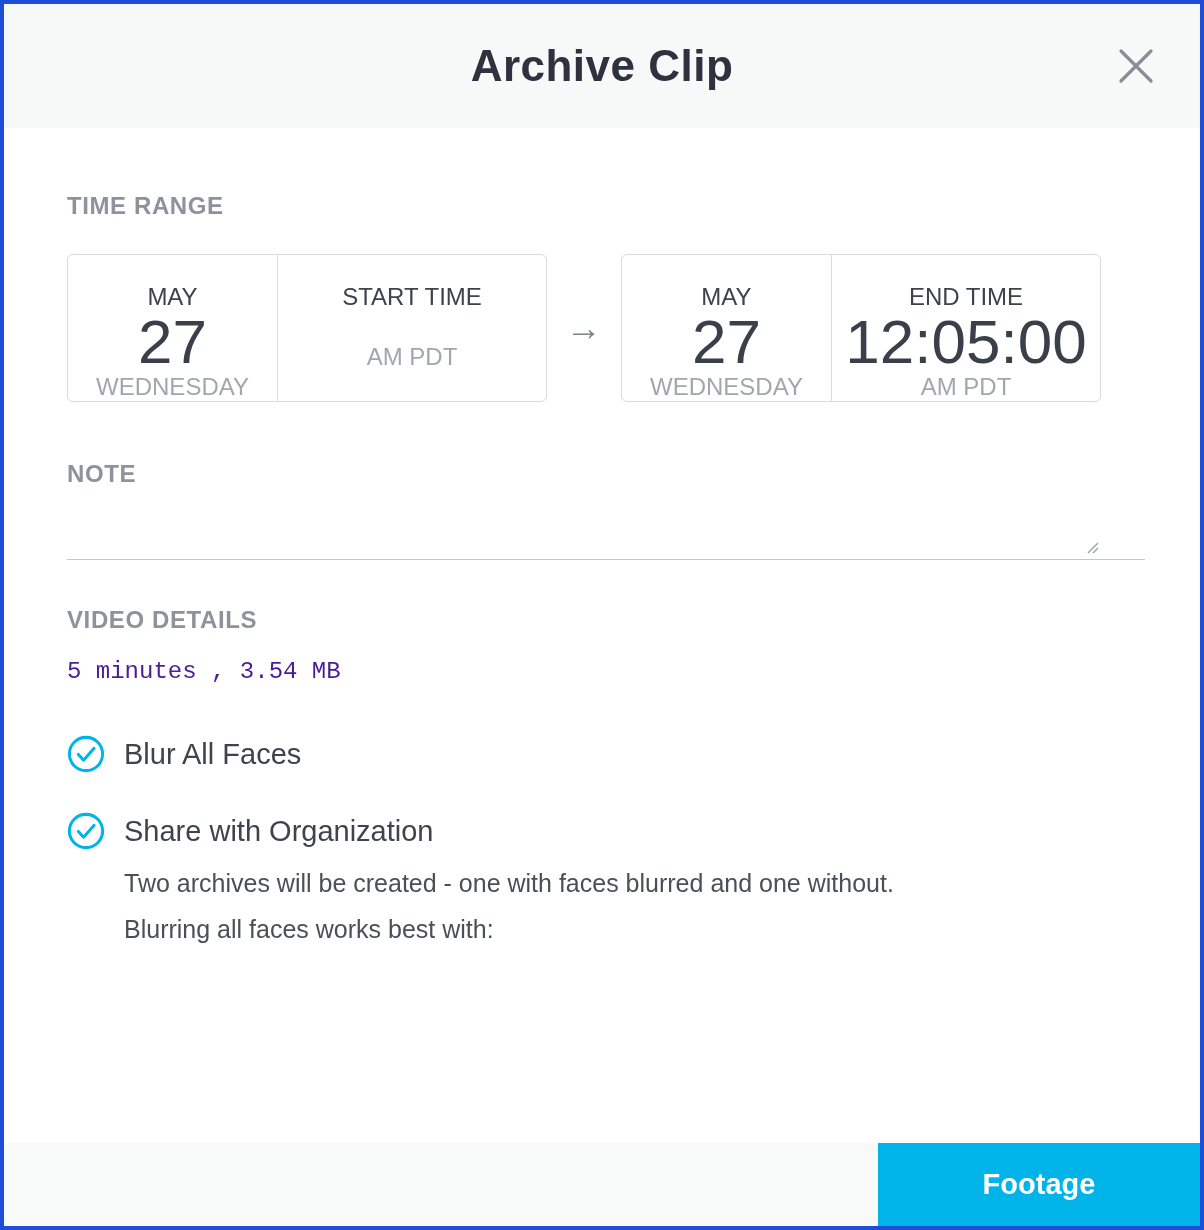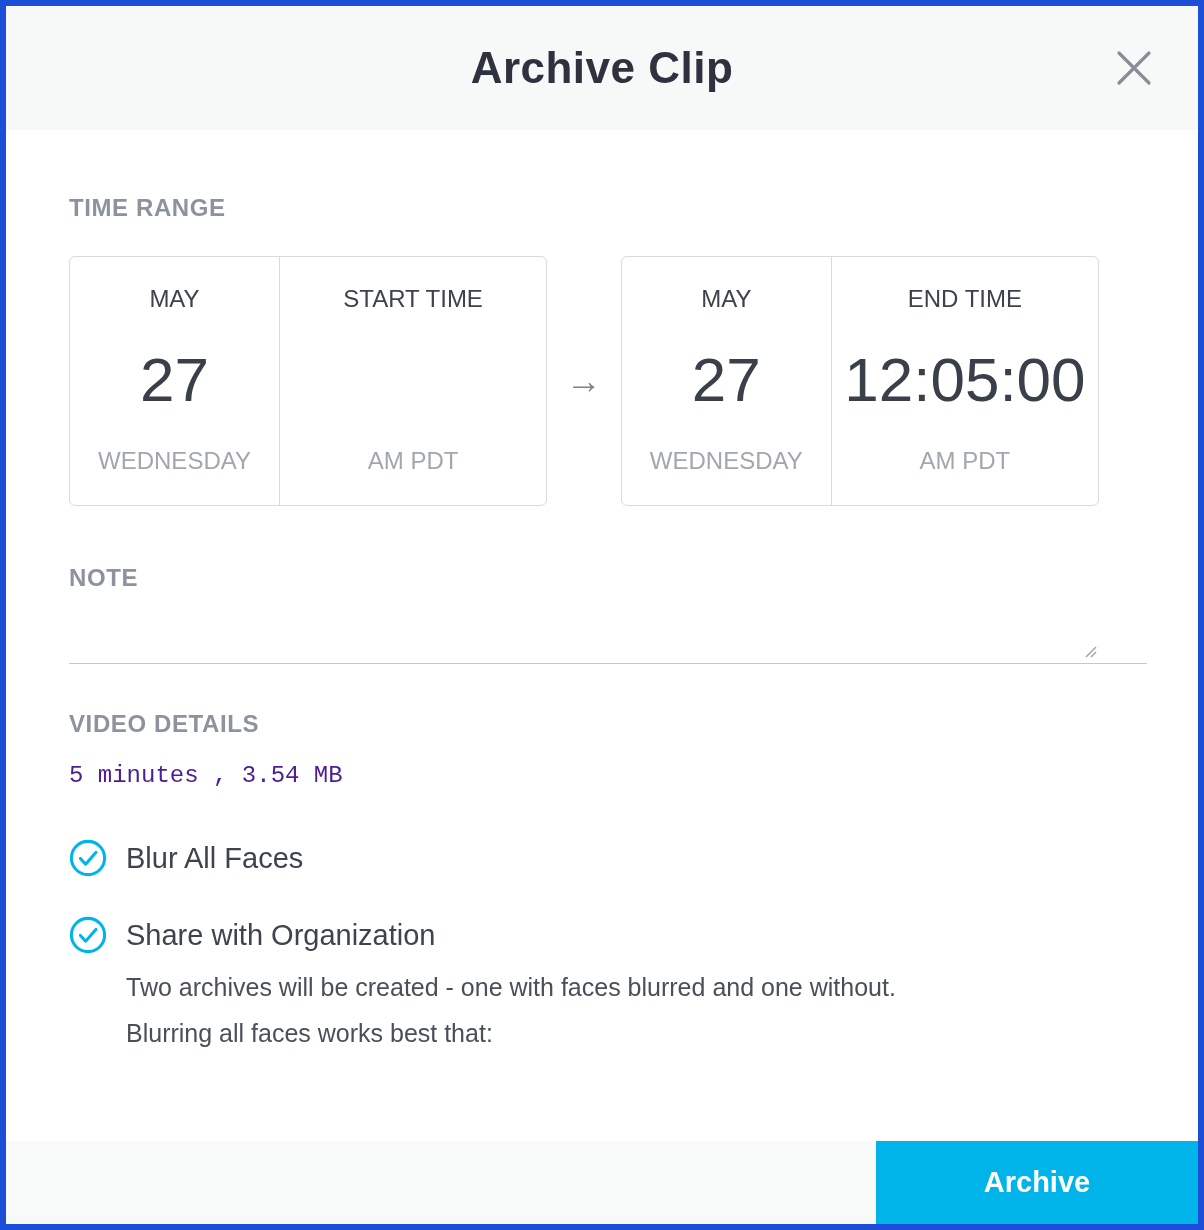--- a/index.html
+++ b/index.html
@@ -1,21 +1,21 @@
 <!DOCTYPE html>
 <html><head>
 <meta charset="utf-8">
 <style>
   * { box-sizing: border-box; margin: 0; padding: 0; }
   html, body { background: #2a2d34; }
   body { font-family: "Liberation Sans", sans-serif; }
 
   .page {
     width: 1204px; height: 1230px;
-    border: 6px solid #1d4ed8;
+    border: 4px solid #1d4ed8;
     background: #ffffff;
     display: flex; flex-direction: column;
     overflow: hidden;
     margin: 0 auto;
   }
 
   
   .modal-header {
     height: 124px; flex: 0 0 124px;
     background: #f7f8f8;
@@ -41,21 +41,21 @@
     padding: 64px 99px 0 63px;
     overflow: hidden;
   }
   .section-label {
     font-size: 24px; font-weight: 700; color: #8d939c;
     letter-spacing: 0.6px;
   }
 
   .cards-row { margin-top: 34px; display: flex; align-items: center; }
   .dt-card {
-    width: 500px; height: 250px;
+    width: 500px; height: 148px;
     border: 1px solid #d9dadc; border-radius: 6px;
     background: #fff;
     display: flex;
   }
   .dt-cell {
     display: flex; flex-direction: column;
     justify-content: space-between; align-items: center;
     padding: 28px 6px 30px; cursor: pointer;
   }
   .dt-cell.date { width: 210px; border-right: 1px solid #d9dadc; }
@@ -192,24 +192,24 @@
       <div class="option-row">
         <svg class="cb-icon" viewBox="0 0 40 40">
           <circle cx="20" cy="20" r="17.5" fill="none" stroke="#00b4ea" stroke-width="3.2"></circle>
           <path d="M12 20.5 L17.5 26.5 L28.5 14" fill="none" stroke="#00b4ea" stroke-width="3.2" stroke-linecap="round" stroke-linejoin="round"></path>
         </svg>
         <span class="option-label">Share with Organization</span>
       </div>
 
       <div class="blur-info">
         <p class="info-line">Two archives will be created - one with faces blurred and one without.</p>
-        <p class="info-line">Blurring all faces works best that:</p>
+        <p class="info-line">Blurring all faces works best with:</p>
       </div>
 
     </div>
 
   </main>
 
   <footer class="modal-footer">
-    <button class="archive-btn">Archive</button>
+    <button class="archive-btn">Footage</button>
   </footer>
 
 </div>
 
 </body></html>

